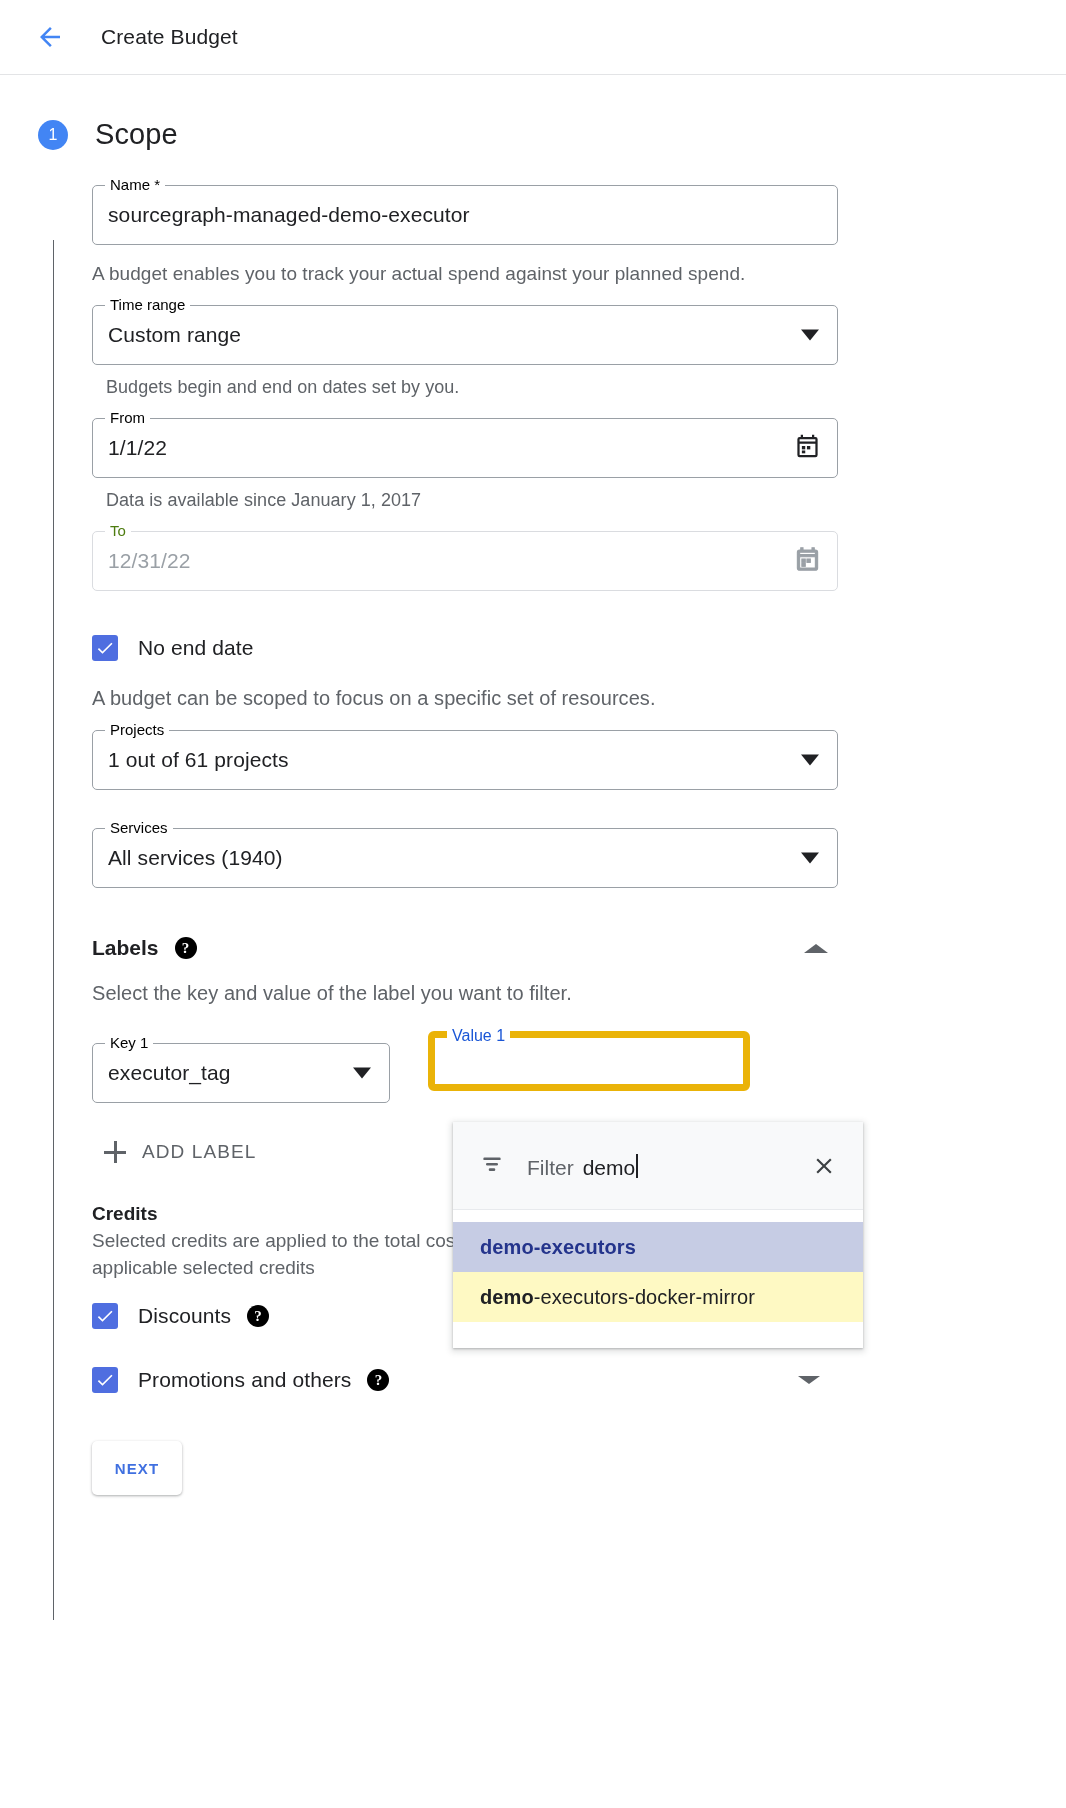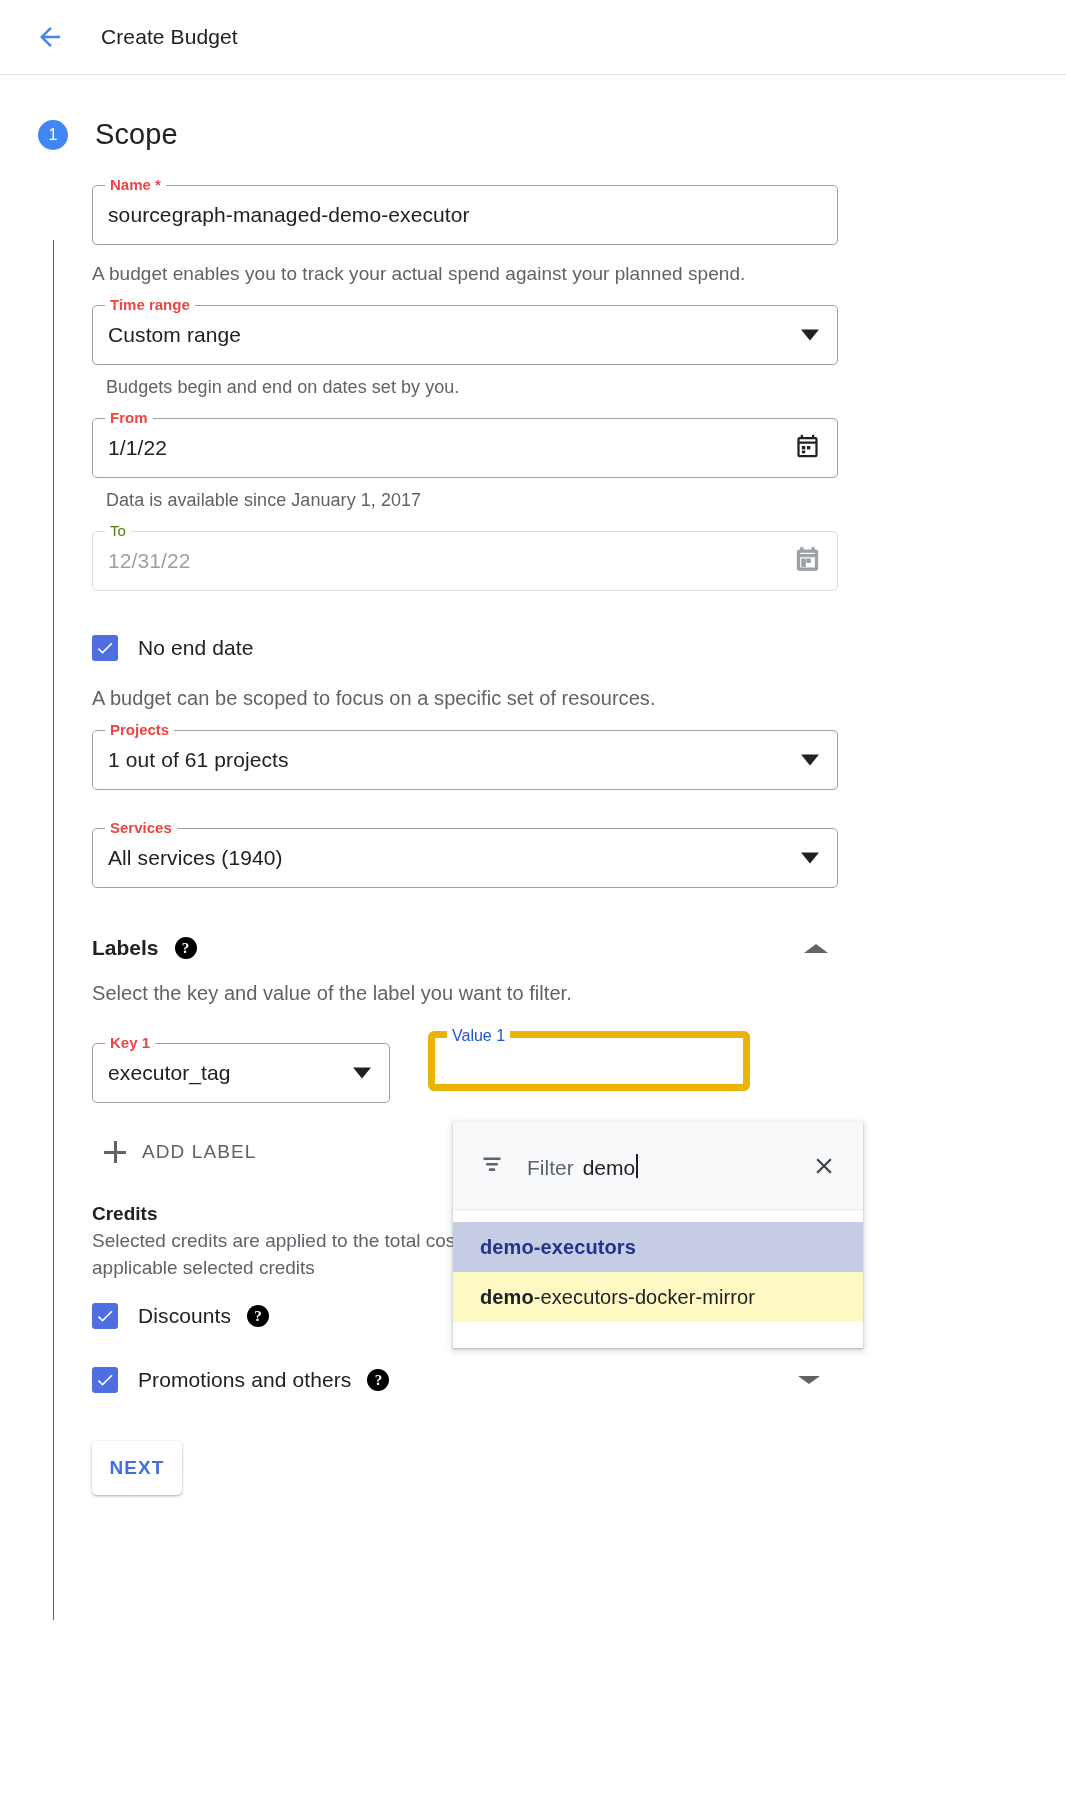--- a/index.html
+++ b/index.html
@@ -99,22 +99,22 @@
     background: #fff;
   }
   .field.disabled { border-color: #dadce0; }
   .field-label {
     position: absolute;
     top: -10px;
     left: 12px;
     background: #fff;
     padding: 0 5px;
     font-size: 15px;
-    font-weight: bold;
-    color: #ef4444;
+    font-weight: normal;
+    color: #000000;
     line-height: 18px;
     white-space: nowrap;
   }
   .field.disabled .field-label { color: #4d7c0f; font-weight: 400; }
   .field-value {
     font-size: 21px;
     color: #202124;
     letter-spacing: 0.1px;
   }
   .field.disabled .field-value { color: #9aa0a6; }
@@ -274,21 +274,21 @@
 
   .next-btn {
     margin-top: 48px;
     width: 90px;
     height: 54px;
     border-radius: 5px;
     background: #fff;
     border: none;
     box-shadow: 0 1px 3px rgba(60,64,67,.3), 0 1px 2px rgba(60,64,67,.15);
     color: #4070e0;
-    font-size: 19px;
+    font-size: 15px;
     font-weight: bold;
     letter-spacing: 1.1px;
     font-family: "Liberation Sans", sans-serif;
     cursor: pointer;
     display: flex; align-items: center; justify-content: center;
   }
 
   
   .dropdown {
     position: absolute;

